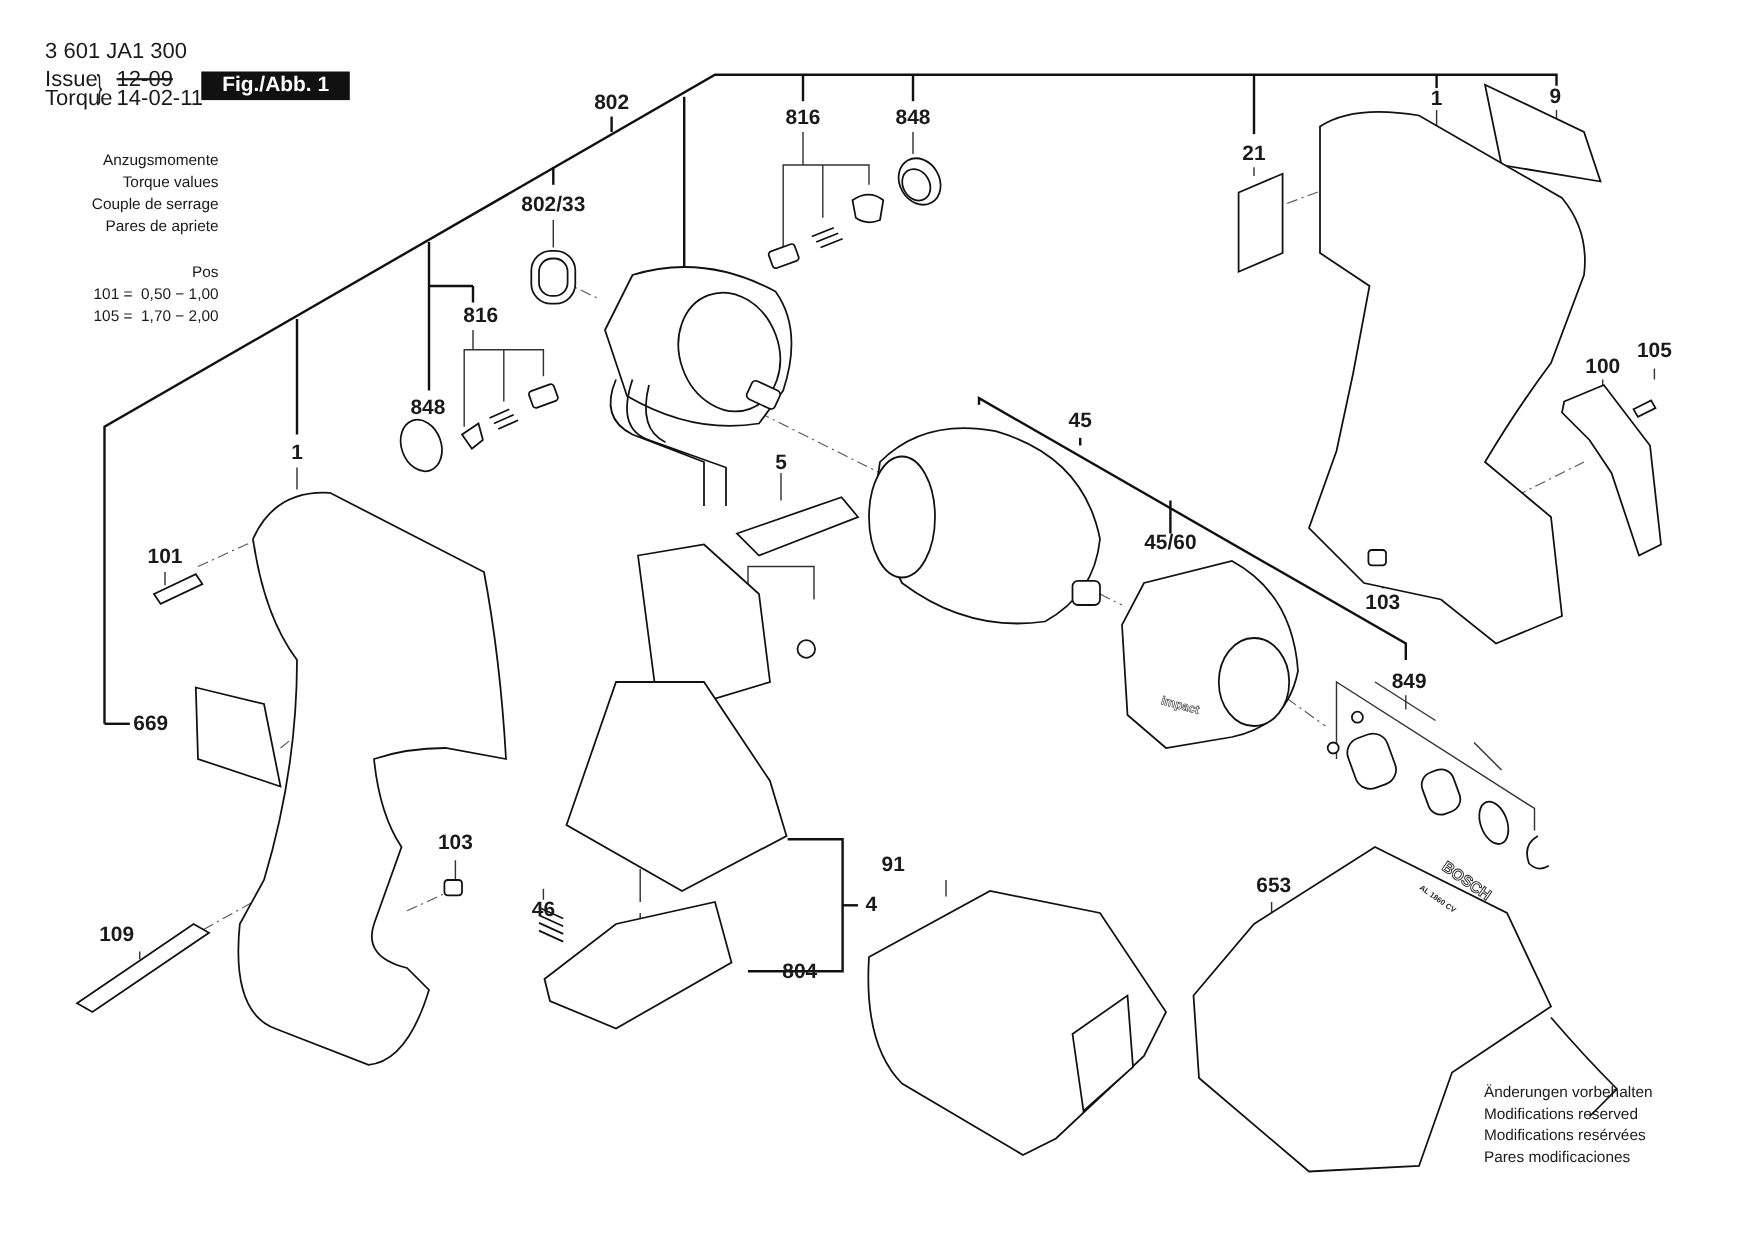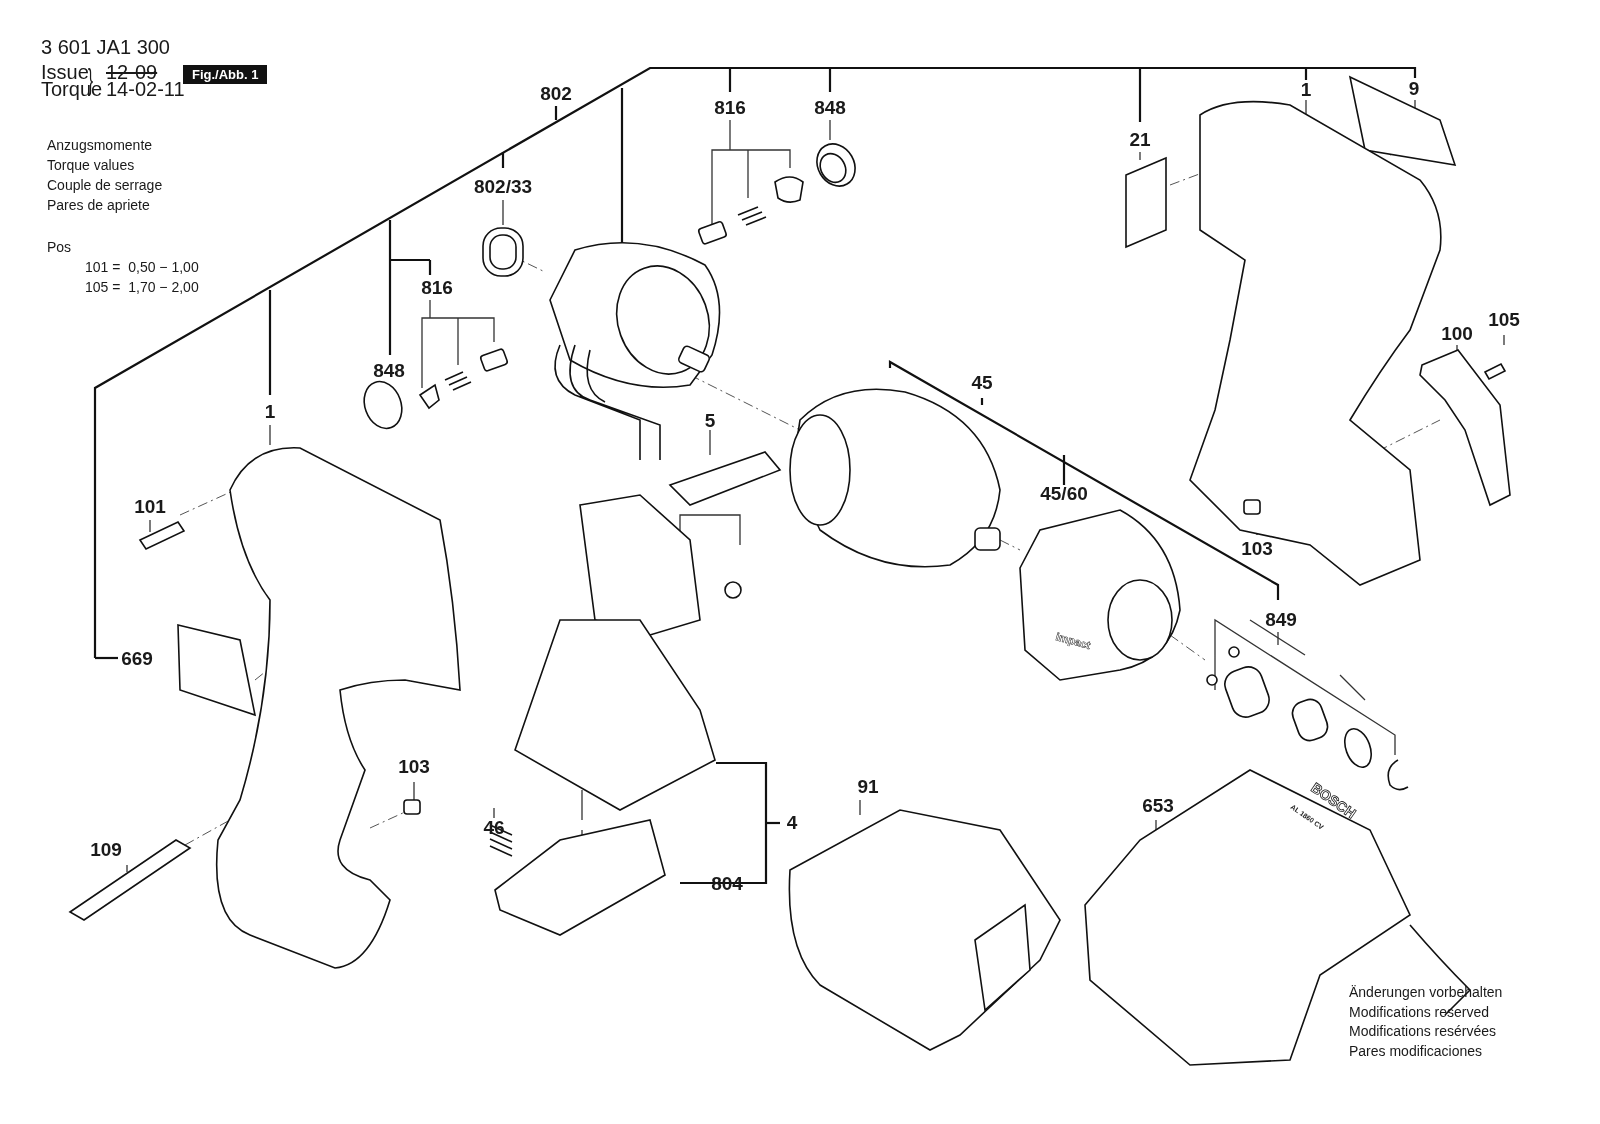--- a/index.html
+++ b/index.html
@@ -1,40 +1,40 @@
 <!DOCTYPE html>
 <html><head>
 <meta charset="utf-8">
 <style>
   html, body { margin:0; padding:0; background:#fff; }
   body { width:1600px; height:1124px; position:relative; overflow:hidden; font-family:"Liberation Sans", sans-serif; color:#1a1a1a; }
   .abs { position:absolute; }
   .hdr { font-size:20px; }
-  .figbox { background:#111; color:#fff; font-weight:bold; font-size:13px; padding:2px 9px; }
+  .figbox { background:#111; color:#fff; font-weight:bold; font-size:19px; padding:2px 19px; }
   .note { font-size:14px; line-height:20px; }
   .lbl { position:absolute; font-weight:bold; font-size:19px; transform:translate(-50%,-50%); white-space:nowrap; }
   svg#art { position:absolute; left:0; top:0; }
   .strike { text-decoration:line-through; }
 </style>
 </head>
 <body>
 
 <div class="abs hdr" style="left:41px;top:36px;">3 601 JA1 300</div>
 <div class="abs hdr" style="left:41px;top:64px;line-height:17px;">
   <div>Issue</div>
   <div>Torque</div>
 </div>
 <div class="abs" style="left:88px;top:62px;font-size:30px;line-height:36px;transform:scaleX(0.5);transform-origin:left;">}</div>
 <div class="abs hdr" style="left:106px;top:64px;line-height:17px;">
   <div class="strike">12-09</div>
   <div>14-02-11</div>
 </div>
 <div class="abs figbox" style="left:183px;top:65px;">Fig./Abb. 1</div>
 
-<div class="abs note" style="left:47px;top:135px;">
+<div class="abs note" style="left:47px;top:135px;text-align:right;">
   <div>Anzugsmomente</div>
   <div>Torque values</div>
   <div>Couple de serrage</div>
   <div>Pares de apriete</div>
   <div style="margin-top:22px;">Pos</div>
   <div style="padding-left:38px;"><span>101 =</span>&nbsp;&nbsp;<span>0,50 − 1,00</span></div>
   <div style="padding-left:38px;"><span>105 =</span>&nbsp;&nbsp;<span>1,70 − 2,00</span></div>
 </div>
 
 <div class="abs note" style="left:1349px;top:983px;line-height:19.5px;">
@@ -203,21 +203,21 @@
 <div class="lbl" style="left:389px;top:371px;">848</div>
 <div class="lbl" style="left:270px;top:412px;">1</div>
 <div class="lbl" style="left:150px;top:507px;">101</div>
 <div class="lbl" style="left:137px;top:659px;">669</div>
 <div class="lbl" style="left:414px;top:767px;">103</div>
 <div class="lbl" style="left:106px;top:850px;">109</div>
 <div class="lbl" style="left:710px;top:421px;">5</div>
 <div class="lbl" style="left:494px;top:793px;margin-top:35px;">46</div>
 <div class="lbl" style="left:792px;top:823px;">4</div>
 <div class="lbl" style="left:727px;top:884px;">804</div>
-<div class="lbl" style="left:868px;top:787px;">91</div>
+<div class="lbl" style="left:812px;top:787px;">91</div>
 <div class="lbl" style="left:982px;top:383px;">45</div>
 <div class="lbl" style="left:1064px;top:494px;">45/60</div>
 <div class="lbl" style="left:1281px;top:620px;">849</div>
 <div class="lbl" style="left:1158px;top:806px;">653</div>
 <div class="lbl" style="left:1140px;top:140px;">21</div>
 <div class="lbl" style="left:1306px;top:90px;">1</div>
 <div class="lbl" style="left:1414px;top:89px;">9</div>
 <div class="lbl" style="left:1457px;top:334px;">100</div>
 <div class="lbl" style="left:1504px;top:320px;">105</div>
 <div class="lbl" style="left:1257px;top:549px;">103</div>

